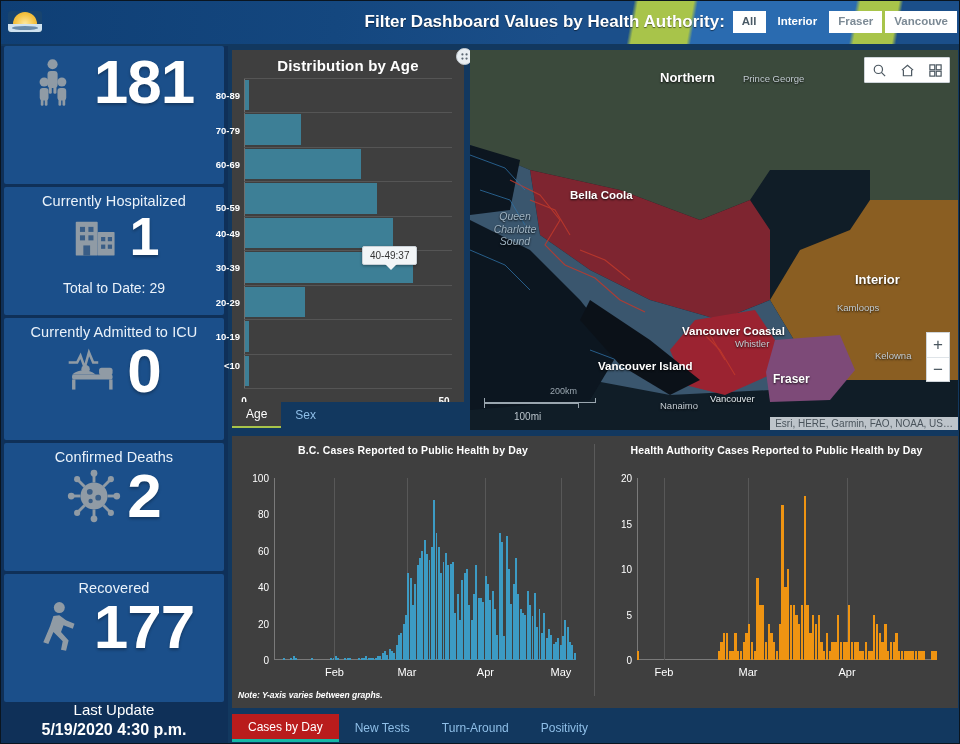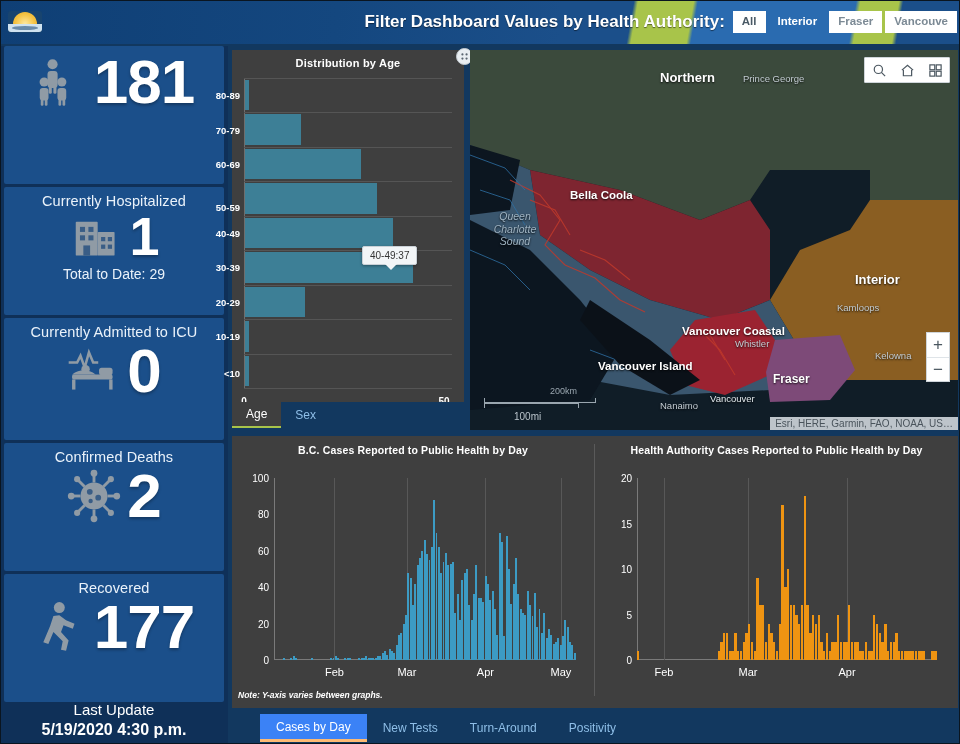--- a/index.html
+++ b/index.html
@@ -84,37 +84,37 @@
   .kpi-title {
     font-size: 14.5px; color: #eaf2fa; font-weight: normal;
     letter-spacing: .1px; margin-bottom: 0px; line-height: 1.15;
   }
   .kpi-row { display: flex; align-items: center; justify-content: center; gap: 6px; }
   .kpi-num {
     font-size: 62px; font-weight: bold; color: #ffffff; line-height: .98;
     letter-spacing: -1px; text-shadow: 0 2px 3px rgba(0,0,0,.3);
   }
   .kpi-num.sm { font-size: 54px; }
-  .kpi-sub { font-size: 14px; color: #eaf2fa; margin-top: 2px; }
+  .kpi-sub { font-size: 14px; color: #eaf2fa; margin-top: 16px; }
   .kpi-icon { width: 54px; height: 54px; flex: 0 0 54px; opacity: .92; }
   .kpi-icon svg { width: 100%; height: 100%; fill: #9aa2a8; }
   #last-update {
     position: absolute; left: 0; right: 0; bottom: 4px; text-align: center;
     color: #ffffff; line-height: 1.25;
   }
   #last-update .lu-t { font-size: 15px; }
   #last-update .lu-d { font-size: 16px; font-weight: bold; }
 
   
   #age-panel {
     position: absolute; left: 232px; top: 50px; width: 232px; height: 352px;
     background: #3f3f3f;
   }
   #age-title {
-    text-align: center; color: #ffffff; font-size: 11px; font-weight: bold;
+    text-align: center; color: #ffffff; font-size: 15px; font-weight: bold;
     padding-top: 7px; letter-spacing: .2px;
   }
   #expand-icon {
     position: absolute; right: -9px; top: -2px; width: 17px; height: 17px;
     border-radius: 50%; background: #e9eef2; border: 1px solid #c5ccd2;
     display: flex; align-items: center; justify-content: center; cursor: pointer;
   }
   #expand-icon svg { width: 11px; height: 11px; fill: #5a6570; }
   #age-plot { position: absolute; left: 12px; top: 28px; width: 208px; height: 310px; }
   .age-label {
@@ -234,21 +234,21 @@
 
   
   #bottom-tabs {
     position: absolute; left: 232px; top: 714px; width: 726px; height: 30px;
     background: #12385f; display: flex; align-items: flex-start;
   }
   .btab {
     height: 28px; padding: 0 16px; display: flex; align-items: center;
     font-size: 12px; color: #8fbfe8; cursor: pointer;
   }
-  .btab.active { background: #3b82f6; color: #ffffff; border-bottom: 3px solid #fdba74; margin-left: 28px; }
+  .btab.active { background: #b91c1c; color: #ffffff; border-bottom: 3px solid #14b8a6; }
   #frame-edge { position: absolute; inset: 0; border: 1px solid #0a1520; pointer-events: none; }
 </style>
 </head>
 <body>
 
 <div id="app">
 
   <div id="header">
     <div class="band-green"></div>
     <div class="band-dark"></div>
@@ -413,21 +413,21 @@
         <div class="age-grid" style="top: 172.222px;"></div>
         <div class="age-label" style="top: 189.444px;">30-39</div>
         <div class="age-bar" title="30-39:42" style="left: 1px; top: 174.222px; height: 30.4444px; width: 168px; background: rgb(61, 127, 150);"></div>
         <div class="age-grid" style="top: 206.667px;"></div>
         <div class="age-label" style="top: 223.889px;">20-29</div>
         <div class="age-bar" title="20-29:15" style="left: 1px; top: 208.667px; height: 30.4444px; width: 60px; background: rgb(61, 127, 150);"></div>
         <div class="age-grid" style="top: 241.111px;"></div>
         <div class="age-label" style="top: 258.333px;">10-19</div>
         <div class="age-bar" title="10-19:1" style="left: 1px; top: 243.111px; height: 30.4444px; width: 4px; background: rgb(61, 127, 150);"></div>
         <div class="age-grid" style="top: 275.556px;"></div>
-        <div class="age-label" style="top: 295px; text-align: right;">&lt;10</div>
+        <div class="age-label" style="top: 287px; text-align: right;">&lt;10</div>
         <div class="age-bar" title="&lt;10:1" style="left: 1px; top: 277.556px; height: 30.4444px; width: 4px; background: rgb(61, 127, 150);"></div>
         <div class="age-grid" style="top: 310px;"></div>
         <div class="age-tick" style="left: 0px; top: 318px;">0</div>
         <div class="age-tick" style="left: 200px; top: 318px;">50</div>
         <div id="age-tooltip" style="left: 118px; top: 168.222px;">40-49:37</div>
       </div>
   </div>
   <div id="age-tabs">
     <div class="age-tab active">Age</div>
     <div class="age-tab">Sex</div>

